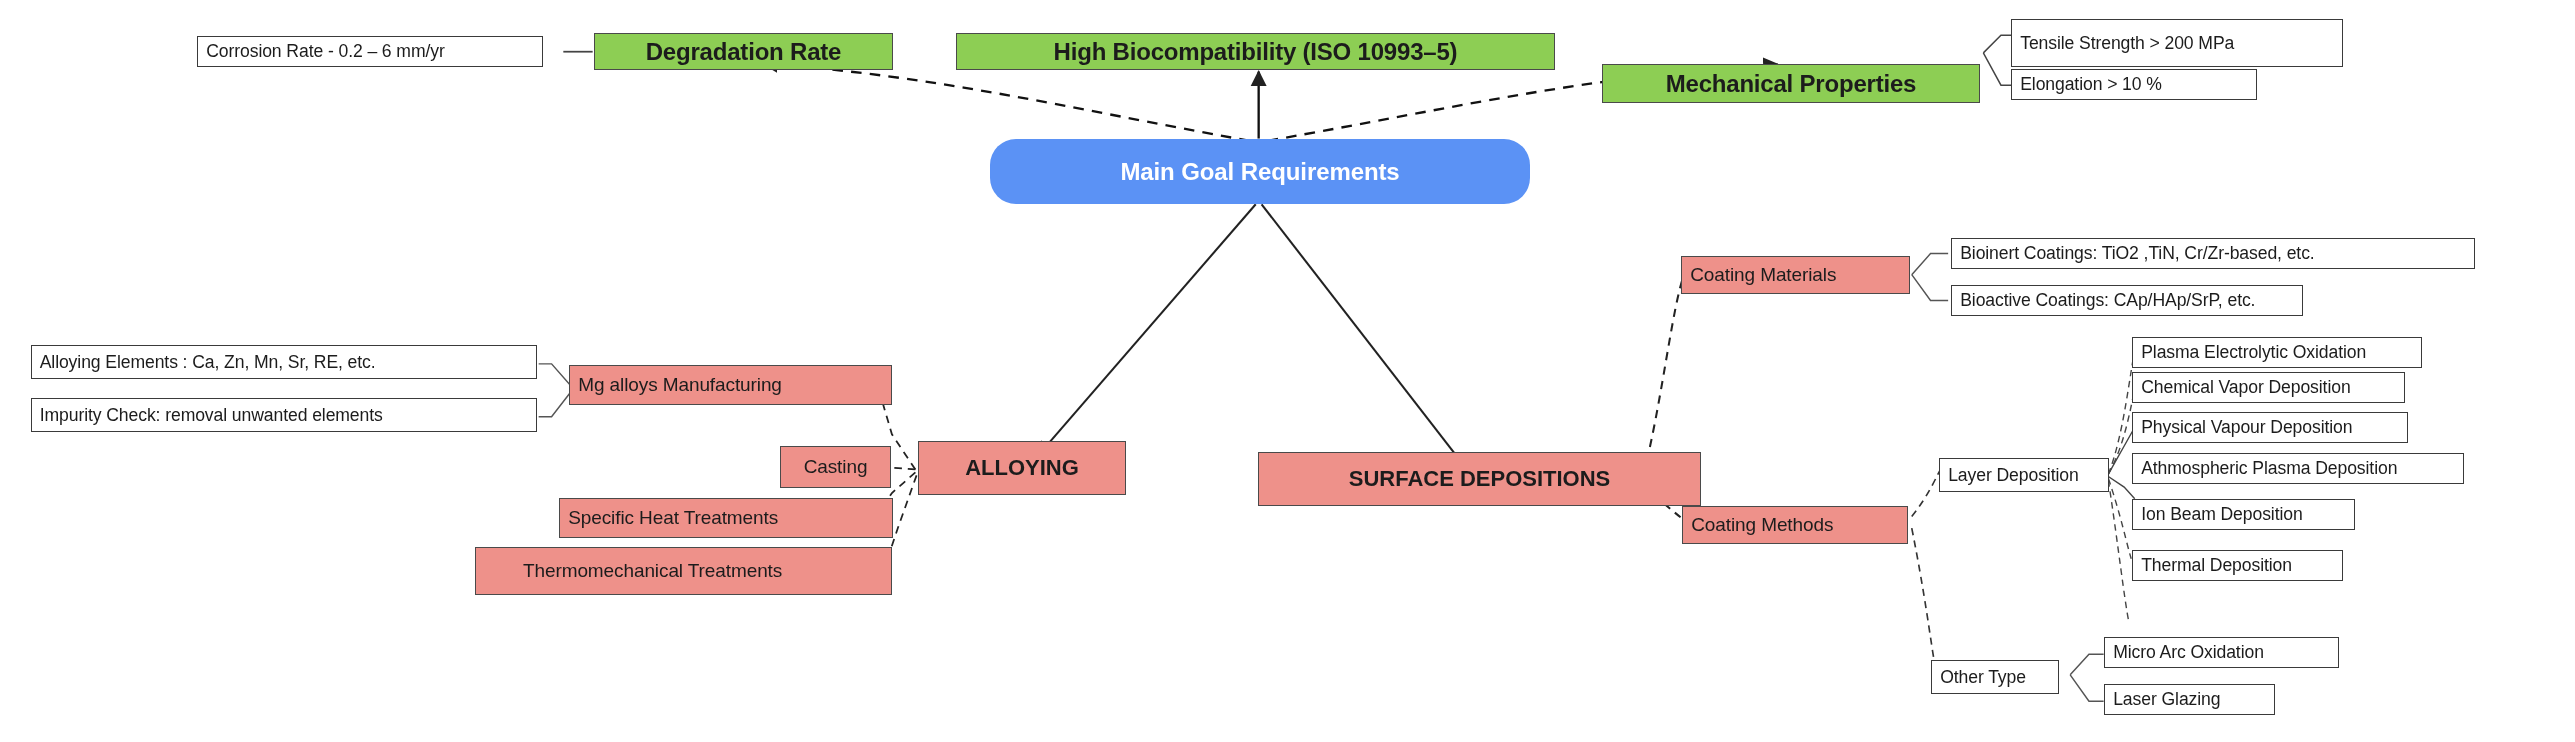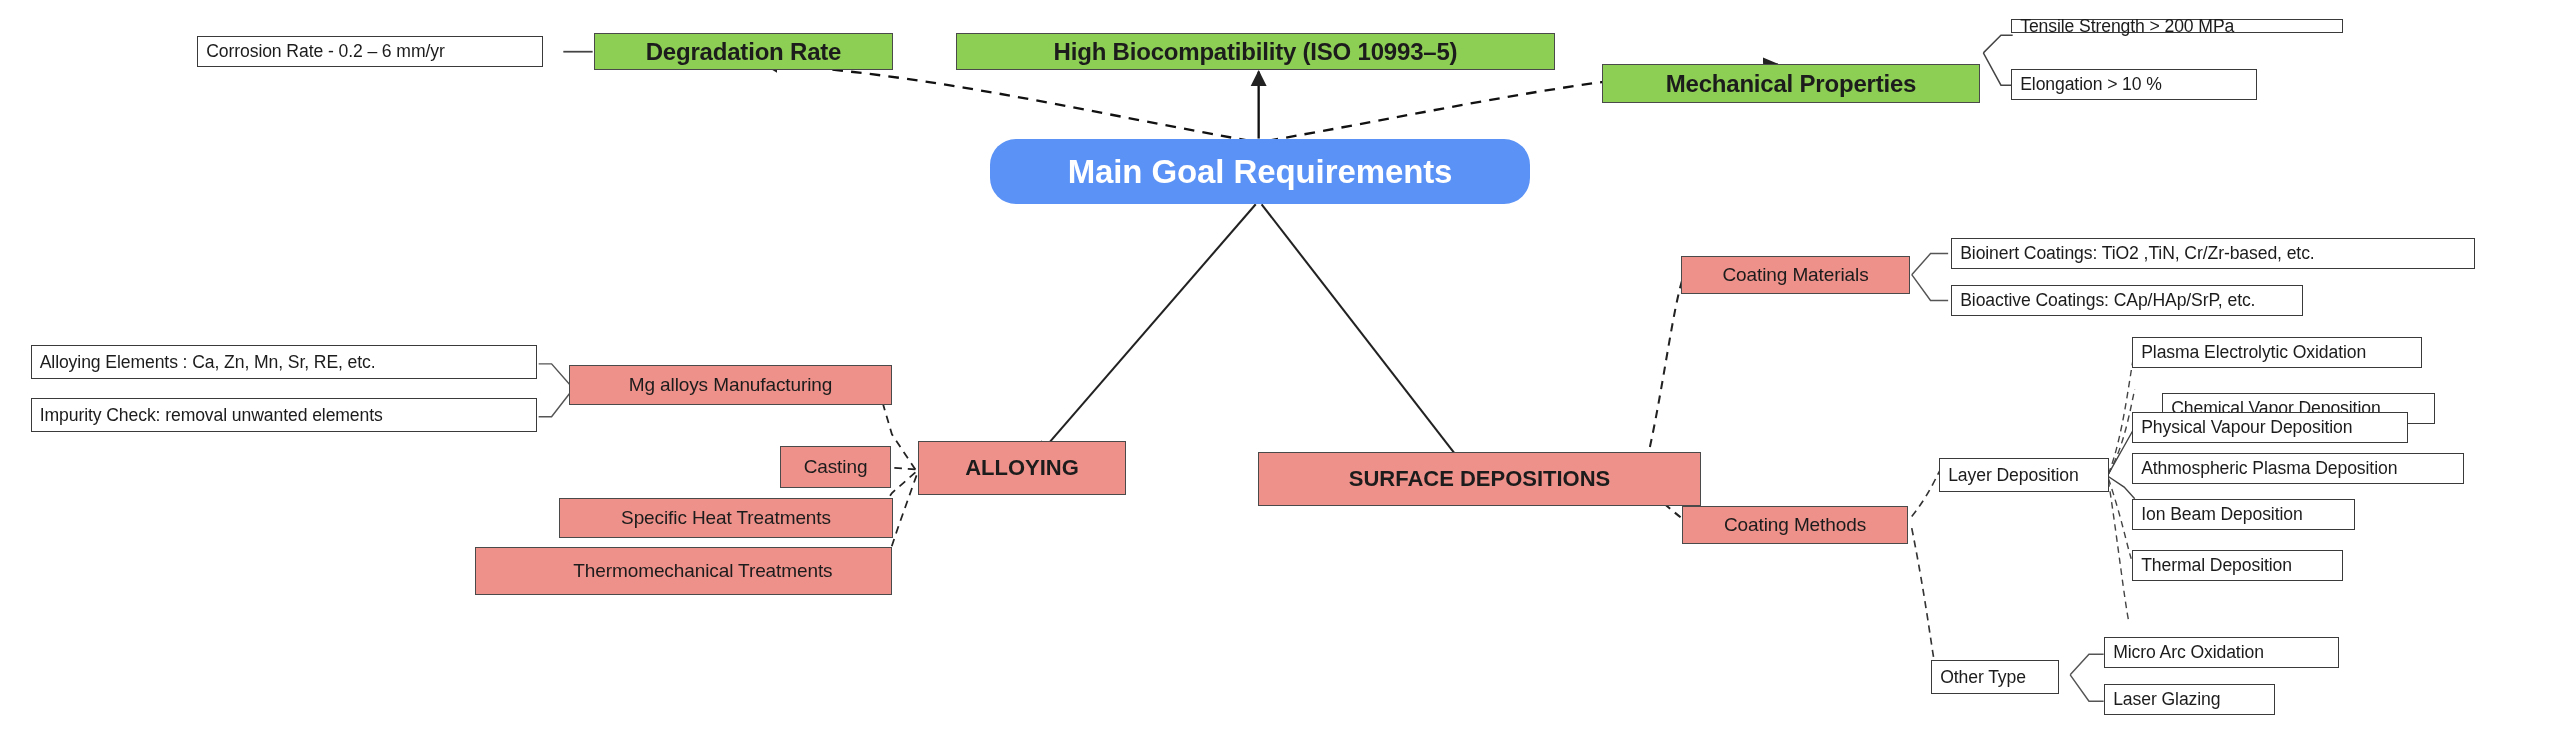--- a/index.html
+++ b/index.html
@@ -49,36 +49,35 @@
     letter-spacing:-0.2px;
   }
   
   .red{
     background:#EE918A;
     border:1.8px solid #4a4a4a;
     color:#1c1c1c;
     font-size:19px;
     padding:0 8.2px;
     letter-spacing:-0.1px;
-    justify-content:center;
   }
   .red.bold{
     font-weight:bold;
     font-size:22px;
     justify-content:center;
     letter-spacing:0px;
   }
   
   .blue{
     background:#5B92F5;
     border:none;
     border-radius:26px;
     color:#ffffff;
     font-weight:bold;
-    font-size:33px;
+    font-size:24px;
     justify-content:center;
     letter-spacing:-0.1px;
   }
   .center{justify-content:center;}
 </style>
 </head>
 <body>
 
 <div id="canvas">
 
@@ -138,21 +137,21 @@
   </div>
 
   <div class="node green" style="left:956px; top:33px; width:599px; height:37px;">
     <span>High Biocompatibility (ISO 10993–5)</span>
   </div>
 
   <div class="node green" style="left:1602px; top:32px; width:378px; height:39px;margin-top:32px;">
     <span>Mechanical Properties</span>
   </div>
 
-  <div class="node plain" style="left:2011px; top:19px; width:332px; height:14px;">
+  <div class="node plain" style="left:2011px; top:19px; width:332px; height:48px;">
     <span>Tensile Strength &gt; 200 MPa</span>
   </div>
 
   <div class="node plain" style="left:2011px; top:69px; width:246px; height:30.5px;">
     <span>Elongation &gt; 10 %</span>
   </div>
 
   <div class="node blue" style="left:990px; top:139px; width:540px; height:65px;">
     <span>Main Goal Requirements</span>
   </div>
@@ -210,21 +209,21 @@
   </div>
 
   <div class="node plain" style="left:1931px; top:660px; width:128px; height:34px;">
     <span>Other Type</span>
   </div>
 
   <div class="node plain" style="left:2132px; top:337px; width:290px; height:30.5px;">
     <span>Plasma Electrolytic Oxidation</span>
   </div>
 
-  <div class="node plain" style="left:2132px; top:393px; width:273px; height:30.5px;margin-left:30px;">
+  <div class="node plain" style="left:2132px; top:372px; width:273px; height:30.5px;">
     <span>Chemical Vapor Deposition</span>
   </div>
 
   <div class="node plain" style="left:2132px; top:412px; width:276px; height:30.5px;">
     <span>Physical Vapour Deposition</span>
   </div>
 
   <div class="node plain" style="left:2132px; top:453px; width:332px; height:30.5px;">
     <span>Athmospheric Plasma Deposition</span>
   </div>

